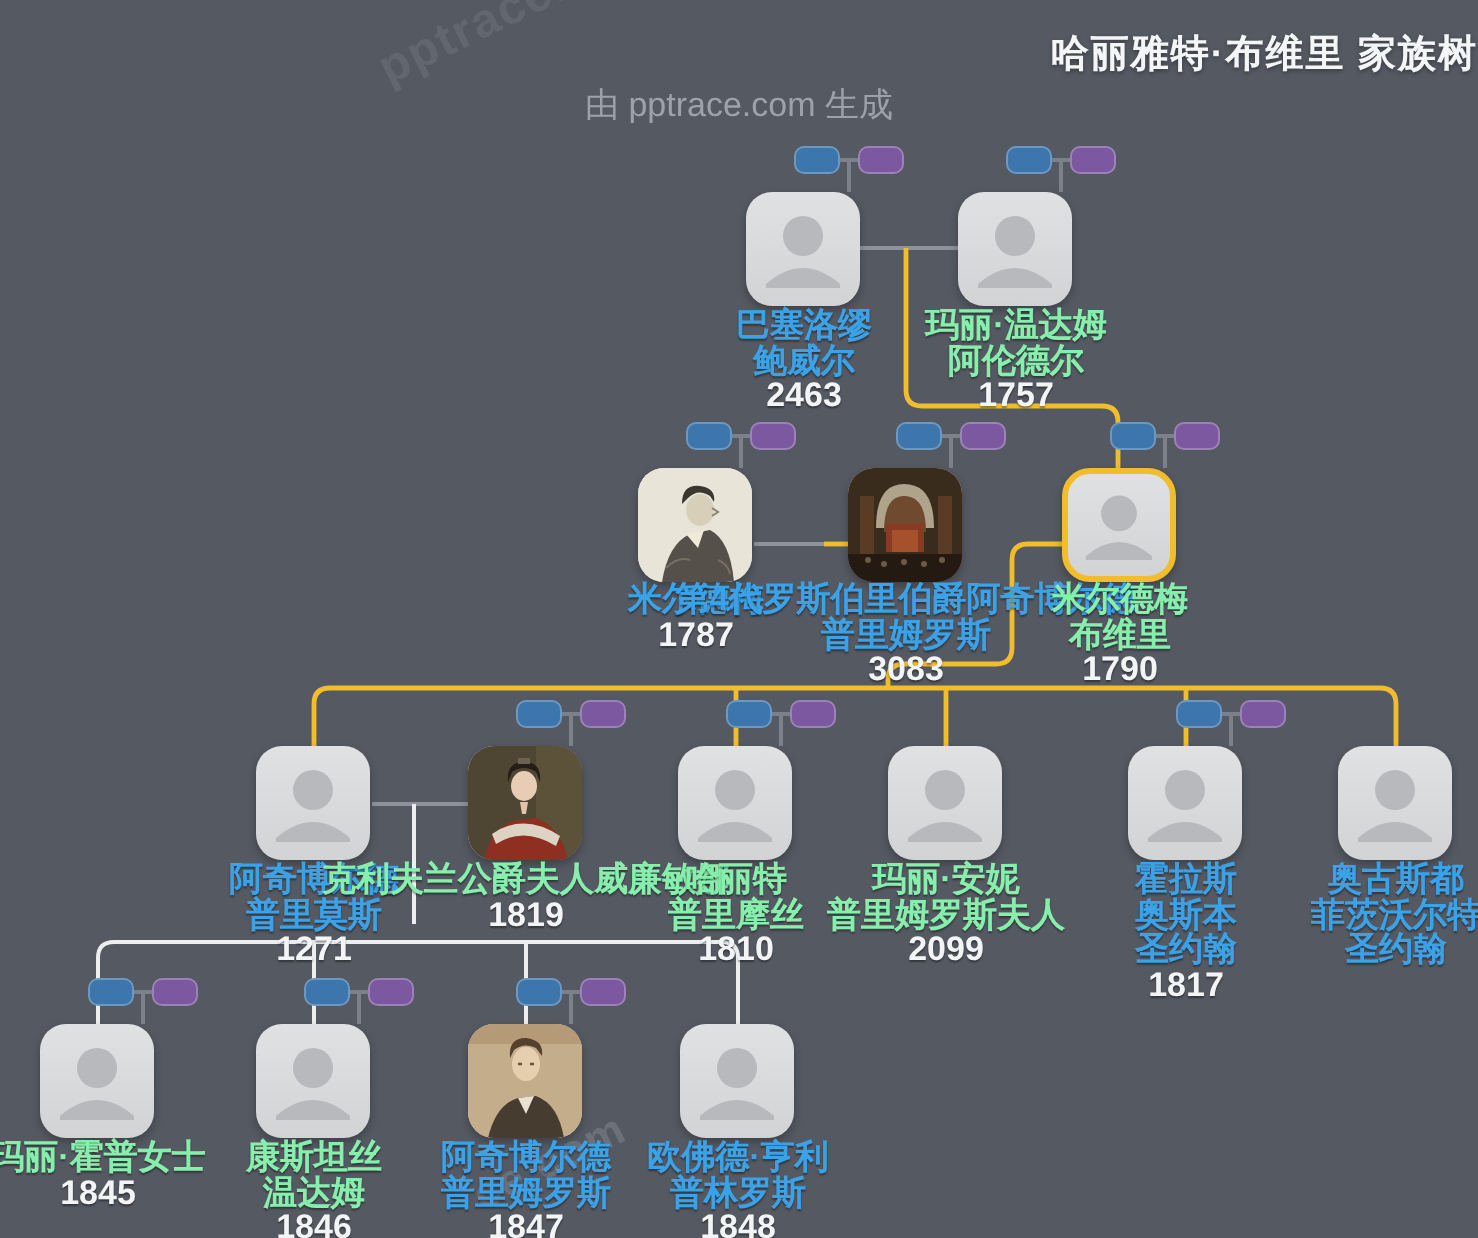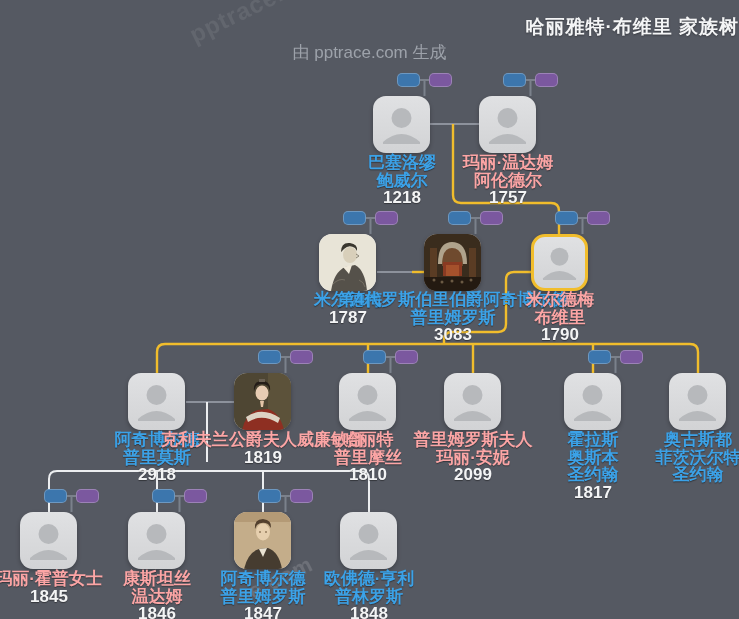--- a/index.html
+++ b/index.html
@@ -40,21 +40,21 @@
   }
   .label .l{
     font-size:17px;line-height:17.5px;font-weight:700;white-space:nowrap;
     text-shadow:0 1px 1px rgba(0,0,0,.4);
   }
   .label .y{
     font-size:17px;line-height:18px;font-weight:600;color:#f3f4f5;
     text-shadow:0 1px 1px rgba(0,0,0,.4);
   }
   .male .l{color:#3ba2e8;}
-  .female .l{color:#fca5a5;}
+  .female .l{color:#86efac;}
 </style>
 </head>
 <body>
 
 <div id="stage">
 
   <div class="wm" id="wm-top">pptrace.</div>
   <div class="wm" id="wm-bottom">ce.com</div>
 
   <div class="title">哈丽雅特·布维里 家族树</div>
@@ -263,21 +263,21 @@
     <svg viewBox="0 0 57 57">
         <circle cx="28.5" cy="22" r="10" fill="#b7b9bc"></circle>
         <path d="M10 46 Q28.5 30 47 46 L47 48 H10 Z" fill="#b7b9bc"></path>
       </svg>
   </div>
 
   <div class="label male" style="left:252px;top:154px">
     <div class="l">巴塞洛缪</div>
       <div class="l">鲍威尔</div>
       <div class="l"></div>
-      <div class="y">1218</div>
+      <div class="y">2463</div>
   </div>
   <div class="label female" style="left:358px;top:154px">
     <div class="l">玛丽·温达姆</div>
       <div class="l">阿伦德尔</div>
       <div class="l"></div>
       <div class="y">1757</div>
   </div>
   <div class="label male" style="left:198px;top:291px">
       <div class="l">米尔德梅</div>
       <div class="l"></div>
@@ -292,36 +292,36 @@
   <div class="label female" style="left:410px;top:291px">
     <div class="l">米尔德梅</div>
       <div class="l">布维里</div>
       <div class="l"></div>
       <div class="y">1790</div>
   </div>
   <div class="label male" style="left:7px;top:431px">
     <div class="l">阿奇博尔德</div>
       <div class="l">普里莫斯</div>
       <div class="l"></div>
-      <div class="y">2918</div>
+      <div class="y">1271</div>
   </div>
   <div class="label female" style="left:113px;top:431px">
     <div class="l">克利夫兰公爵夫人威廉敏娜</div>
       <div class="l"></div>
       <div class="y">1819</div>
   </div>
   <div class="label female" style="left:218px;top:431px">
     <div class="l">哈丽特</div>
       <div class="l">普里摩丝</div>
       <div class="l"></div>
       <div class="y">1810</div>
   </div>
   <div class="label female" style="left:323px;top:431px">
-    <div class="l">普里姆罗斯夫人</div>
-      <div class="l">玛丽·安妮</div>
+    <div class="l">玛丽·安妮</div>
+      <div class="l">普里姆罗斯夫人</div>
       <div class="l"></div>
       <div class="y">2099</div>
   </div>
   <div class="label male" style="left:443px;top:431px">
     <div class="l">霍拉斯</div>
       <div class="l">奥斯本</div>
       <div class="l">圣约翰</div>
       <div class="y">1817</div>
   </div>
   <div class="label male" style="left:548px;top:431px">

